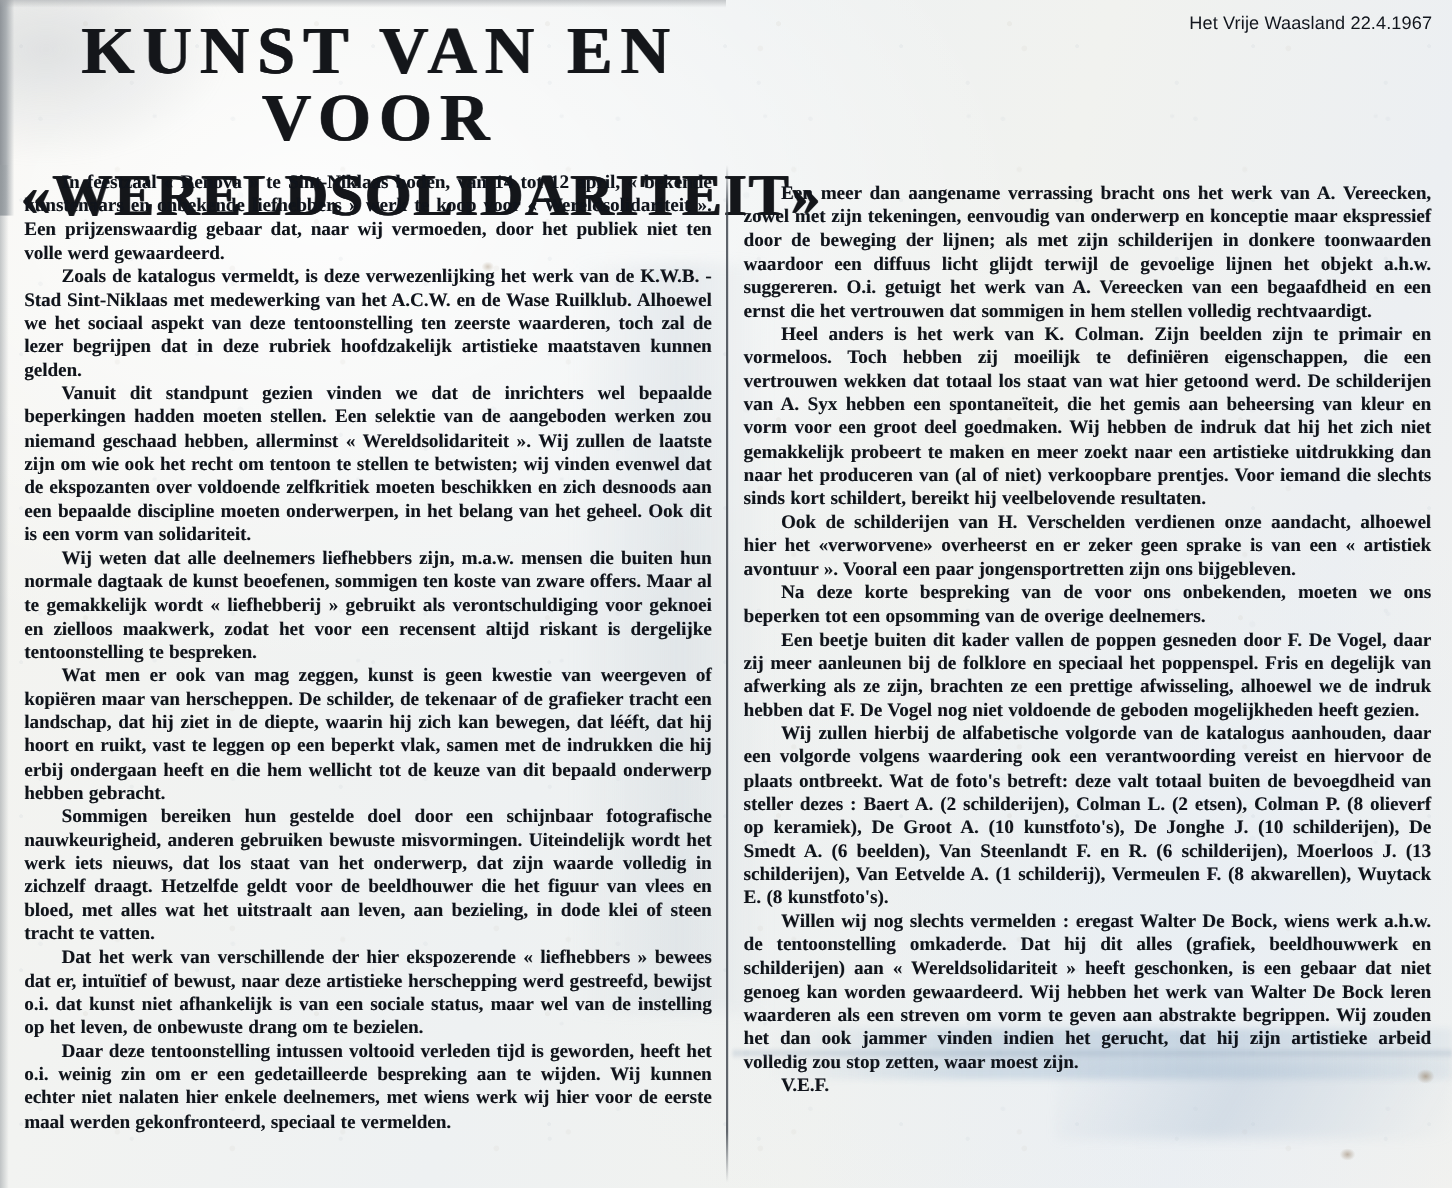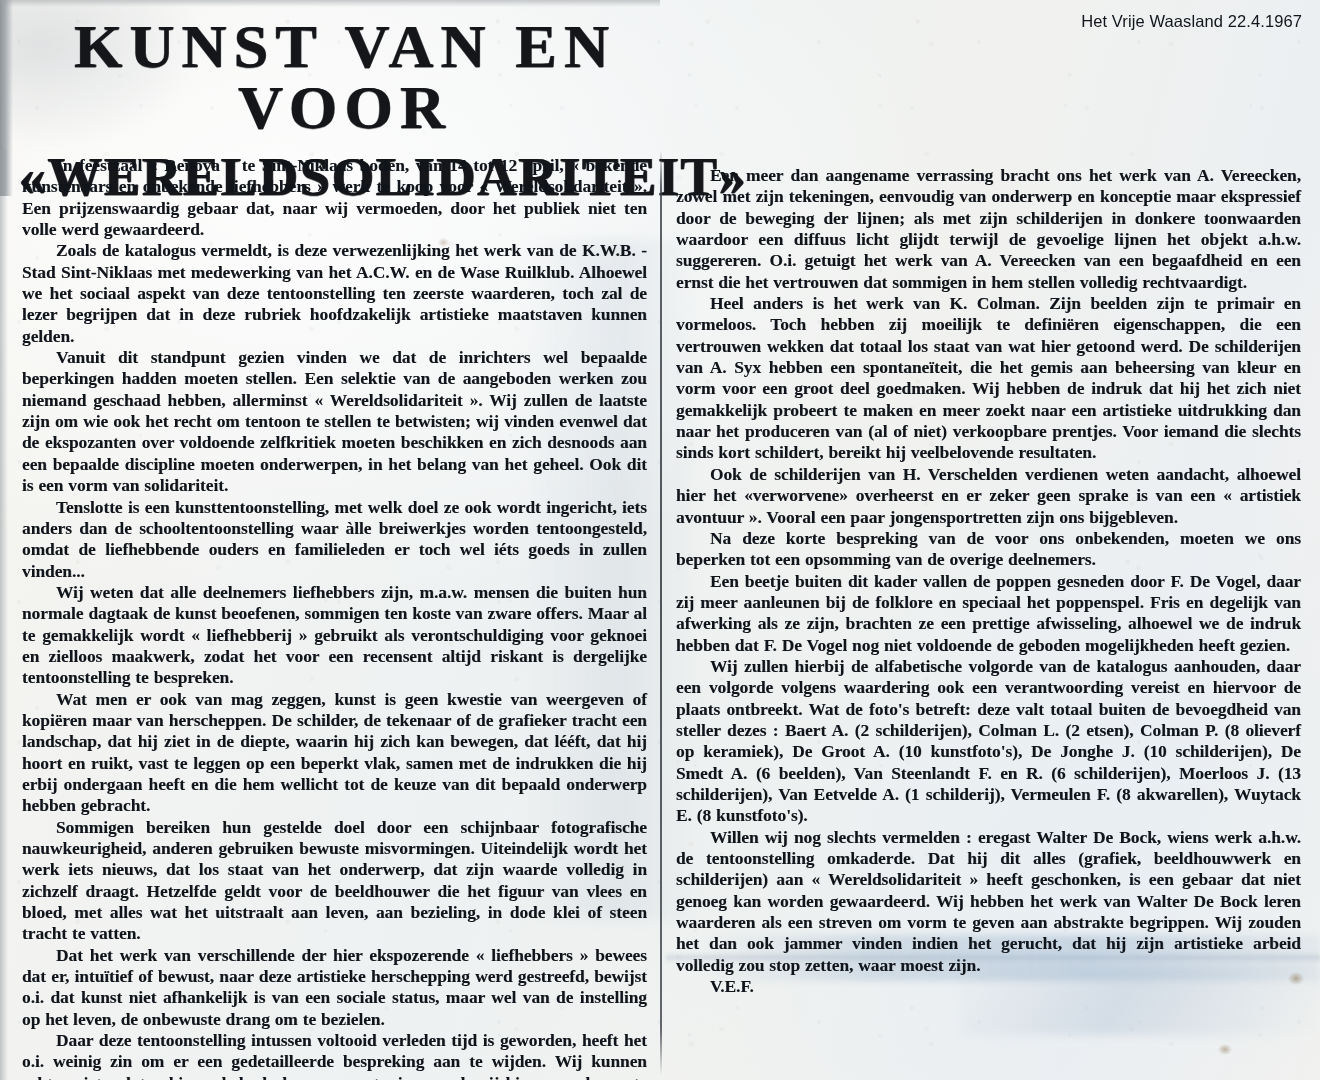--- a/index.html
+++ b/index.html
@@ -203,31 +203,30 @@
     <div class="headline-line l1">KUNST VAN EN VOOR</div>
     <div class="headline-line l2">«WERELDSOLIDARITEIT»</div>
   </div>
 
   <div class="col-rule"></div>
 
   <div class="col col-left" id="col-left">
       <p>In feestzaal « Renova » te Sint-Niklaas boden, van 14 tot 12 april, « bekende kunstenaars en onbekende liefhebbers » werk te koop voor « Wereldsolidariteit ». Een prijzenswaardig gebaar dat, naar wij vermoeden, door het publiek niet ten volle werd gewaardeerd.</p>
       <p>Zoals de katalogus vermeldt, is deze verwezenlijking het werk van de K.W.B. - Stad Sint-Niklaas met medewerking van het A.C.W. en de Wase Ruilklub. Alhoewel we het sociaal aspekt van deze tentoonstelling ten zeerste waarderen, toch zal de lezer begrijpen dat in deze rubriek hoofdzakelijk artistieke maatstaven kunnen gelden.</p>
       <p>Vanuit dit standpunt gezien vinden we dat de inrichters wel bepaalde beperkingen hadden moeten stellen. Een selektie van de aangeboden werken zou niemand geschaad hebben, allerminst « Wereldsolidariteit ». Wij zullen de laatste zijn om wie ook het recht om tentoon te stellen te betwisten; wij vinden evenwel dat de ekspozanten over voldoende zelfkritiek moeten beschikken en zich desnoods aan een bepaalde discipline moeten onderwerpen, in het belang van het geheel. Ook dit is een vorm van solidariteit.</p>
-      <p>Tenslotte is een kunsttentoonstelling, met welk doel ze ook wordt ingericht, iets anders dan de schooltentoonstelling waar àlle breiwerkjes worden tentoongesteld, omdat de liefhebbende ouders en familieleden er toch wel iéts goeds in zullen vinden...</p>
       <p>Wij weten dat alle deelnemers liefhebbers zijn, m.a.w. mensen die buiten hun normale dagtaak de kunst beoefenen, sommigen ten koste van zware offers. Maar al te gemakkelijk wordt « liefhebberij » gebruikt als verontschuldiging voor geknoei en zielloos maakwerk, zodat het voor een recensent altijd riskant is dergelijke tentoonstelling te bespreken.</p>
       <p>Wat men er ook van mag zeggen, kunst is geen kwestie van weergeven of kopiëren maar van herscheppen. De schilder, de tekenaar of de grafieker tracht een landschap, dat hij ziet in de diepte, waarin hij zich kan bewegen, dat lééft, dat hij hoort en ruikt, vast te leggen op een beperkt vlak, samen met de indrukken die hij erbij ondergaan heeft en die hem wellicht tot de keuze van dit bepaald onderwerp hebben gebracht.</p>
       <p>Sommigen bereiken hun gestelde doel door een schijnbaar fotografische nauwkeurigheid, anderen gebruiken bewuste misvormingen. Uiteindelijk wordt het werk iets nieuws, dat los staat van het onderwerp, dat zijn waarde volledig in zichzelf draagt. Hetzelfde geldt voor de beeldhouwer die het figuur van vlees en bloed, met alles wat het uitstraalt aan leven, aan bezieling, in dode klei of steen tracht te vatten.</p>
       <p>Dat het werk van verschillende der hier ekspozerende « liefhebbers » bewees dat er, intuïtief of bewust, naar deze artistieke herschepping werd gestreefd, bewijst o.i. dat kunst niet afhankelijk is van een sociale status, maar wel van de instelling op het leven, de onbewuste drang om te bezielen.</p>
       <p>Daar deze tentoonstelling intussen voltooid verleden tijd is geworden, heeft het o.i. weinig zin om er een gedetailleerde bespreking aan te wijden. Wij kunnen echter niet nalaten hier enkele deelnemers, met wiens werk wij hier voor de eerste maal werden gekonfronteerd, speciaal te vermelden.</p>
     </div>
   <div class="col col-right" id="col-right">
       <p>Een meer dan aangename verrassing bracht ons het werk van A. Vereecken, zowel met zijn tekeningen, eenvoudig van onderwerp en konceptie maar ekspressief door de beweging der lijnen; als met zijn schilderijen in donkere toonwaarden waardoor een diffuus licht glijdt terwijl de gevoelige lijnen het objekt a.h.w. suggereren. O.i. getuigt het werk van A. Vereecken van een begaafdheid en een ernst die het vertrouwen dat sommigen in hem stellen volledig rechtvaardigt.</p>
       <p>Heel anders is het werk van K. Colman. Zijn beelden zijn te primair en vormeloos. Toch hebben zij moeilijk te definiëren eigenschappen, die een vertrouwen wekken dat totaal los staat van wat hier getoond werd. De schilderijen van A. Syx hebben een spontaneïteit, die het gemis aan beheersing van kleur en vorm voor een groot deel goedmaken. Wij hebben de indruk dat hij het zich niet gemakkelijk probeert te maken en meer zoekt naar een artistieke uitdrukking dan naar het produceren van (al of niet) verkoopbare prentjes. Voor iemand die slechts sinds kort schildert, bereikt hij veelbelovende resultaten.</p>
-      <p>Ook de schilderijen van H. Verschelden verdienen weten aandacht, alhoewel hier het «verworvene» overheerst en er zeker geen sprake is van een « artistiek avontuur ». Vooral een paar jongensportretten zijn ons bijgebleven.</p>
+      <p>Ook de schilderijen van H. Verschelden verdienen onze aandacht, alhoewel hier het «verworvene» overheerst en er zeker geen sprake is van een « artistiek avontuur ». Vooral een paar jongensportretten zijn ons bijgebleven.</p>
       <p>Na deze korte bespreking van de voor ons onbekenden, moeten we ons beperken tot een opsomming van de overige deelnemers.</p>
       <p>Een beetje buiten dit kader vallen de poppen gesneden door F. De Vogel, daar zij meer aanleunen bij de folklore en speciaal het poppenspel. Fris en degelijk van afwerking als ze zijn, brachten ze een prettige afwisseling, alhoewel we de indruk hebben dat F. De Vogel nog niet voldoende de geboden mogelijkheden heeft gezien.</p>
       <p class="gap-before">Wij zullen hierbij de alfabetische volgorde van de katalogus aanhouden, daar een volgorde volgens waardering ook een verantwoording vereist en hiervoor de plaats ontbreekt. Wat de foto's betreft: deze valt totaal buiten de bevoegdheid van steller dezes : Baert A. (2 schilderijen), Colman L. (2 etsen), Colman P. (8 olieverf op keramiek), De Groot A. (10 kunstfoto's), De Jonghe J. (10 schilderijen), De Smedt A. (6 beelden), Van Steenlandt F. en R. (6 schilderijen), Moerloos J. (13 schilderijen), Van Eetvelde A. (1 schilderij), Vermeulen F. (8 akwarellen), Wuytack E. (8 kunstfoto's).</p>
       <p>Willen wij nog slechts vermelden : eregast Walter De Bock, wiens werk a.h.w. de tentoonstelling omkaderde. Dat hij dit alles (grafiek, beeldhouwwerk en schilderijen) aan « Wereldsolidariteit » heeft geschonken, is een gebaar dat niet genoeg kan worden gewaardeerd. Wij hebben het werk van Walter De Bock leren waarderen als een streven om vorm te geven aan abstrakte begrippen. Wij zouden het dan ook jammer vinden indien het gerucht, dat hij zijn artistieke arbeid volledig zou stop zetten, waar moest zijn.</p>
       <p class="signature">V.E.F.</p>
     </div>
 
   <div class="fold"></div>
 </div>
 

